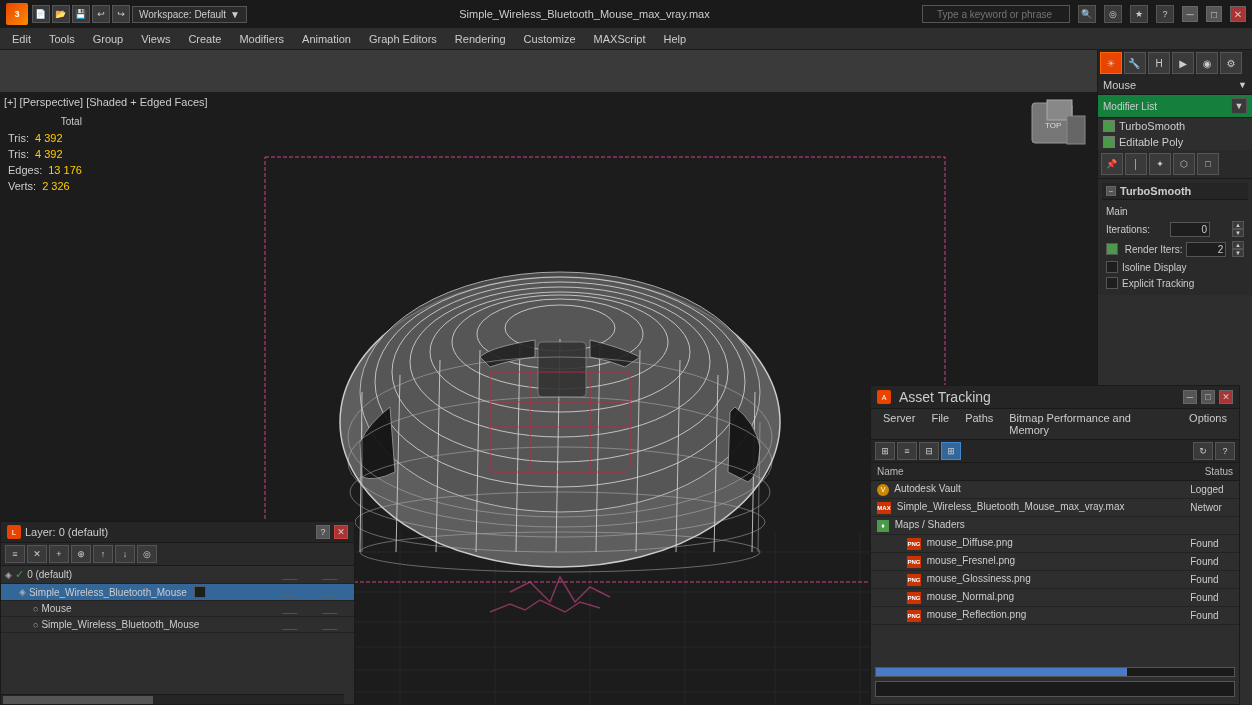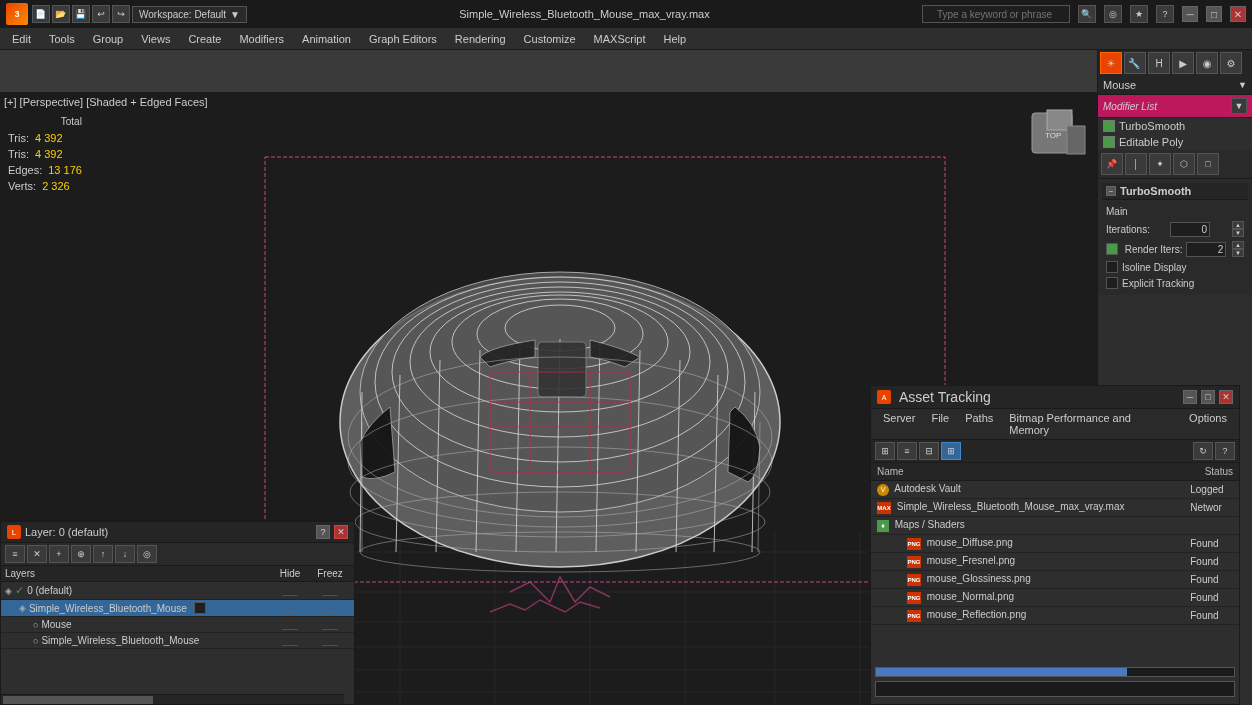--- a/index.html
+++ b/index.html
@@ -192,27 +192,26 @@
     }
     #object-name-bar {
       background: #252525;
       border-bottom: 1px solid #1a1a1a;
       padding: 3px 5px;
       display: flex;
       align-items: center;
       justify-content: space-between;
     }
     #modifier-list-bar {
-      background: #be185d;
+      background: #15803d;
       border-bottom: 1px solid #1a1a1a;
       padding: 3px 5px;
       display: flex;
       align-items: center;
       justify-content: flex-end;
-      font-style: italic;
     }
     #modifier-list-bar select, #modifier-list-bar span {
       font-size: 10px;
       color: #ccc;
     }
     .modifier-entry {
       display: flex;
       align-items: center;
       gap: 4px;
       padding: 2px 5px;
@@ -303,21 +302,21 @@
     .ts-chk {
       width: 12px;
       height: 12px;
       background: #1e1e1e;
       border: 1px solid #555;
     }
 
     
     #nav-cube {
       position: absolute;
-      top: 16px;
+      top: 6px;
       right: 10px;
       width: 60px;
       height: 60px;
     }
 
     
     #layers-panel {
       position: absolute;
       bottom: 0;
       left: 0;
@@ -756,25 +755,20 @@
         </div>
       </div>
       <div id="layers-toolbar">
         <div class="layers-tb-icon">≡</div>
         <div class="layers-tb-icon">✕</div>
         <div class="layers-tb-icon">+</div>
         <div class="layers-tb-icon">⊕</div>
         <div class="layers-tb-icon">↑</div>
         <div class="layers-tb-icon">↓</div>
         <div class="layers-tb-icon">◎</div>
-      </div>
-      <div id="layers-header-row">
-        <div class="layers-name-col">Layers</div>
-        <div class="layers-hide-col">Hide</div>
-        <div class="layers-freeze-col">Freez</div>
       </div>
 
       <div class="layer-row">
         <div class="layer-indent">
           <span style="color:#aaa;font-size:9px;">◈</span>
           <span style="color:#4a9a4a;font-size:11px;">✓</span>
           <span>0 (default)</span>
         </div>
         <div class="layer-hide-val">___</div>
         <div class="layer-freeze-val">___</div>

